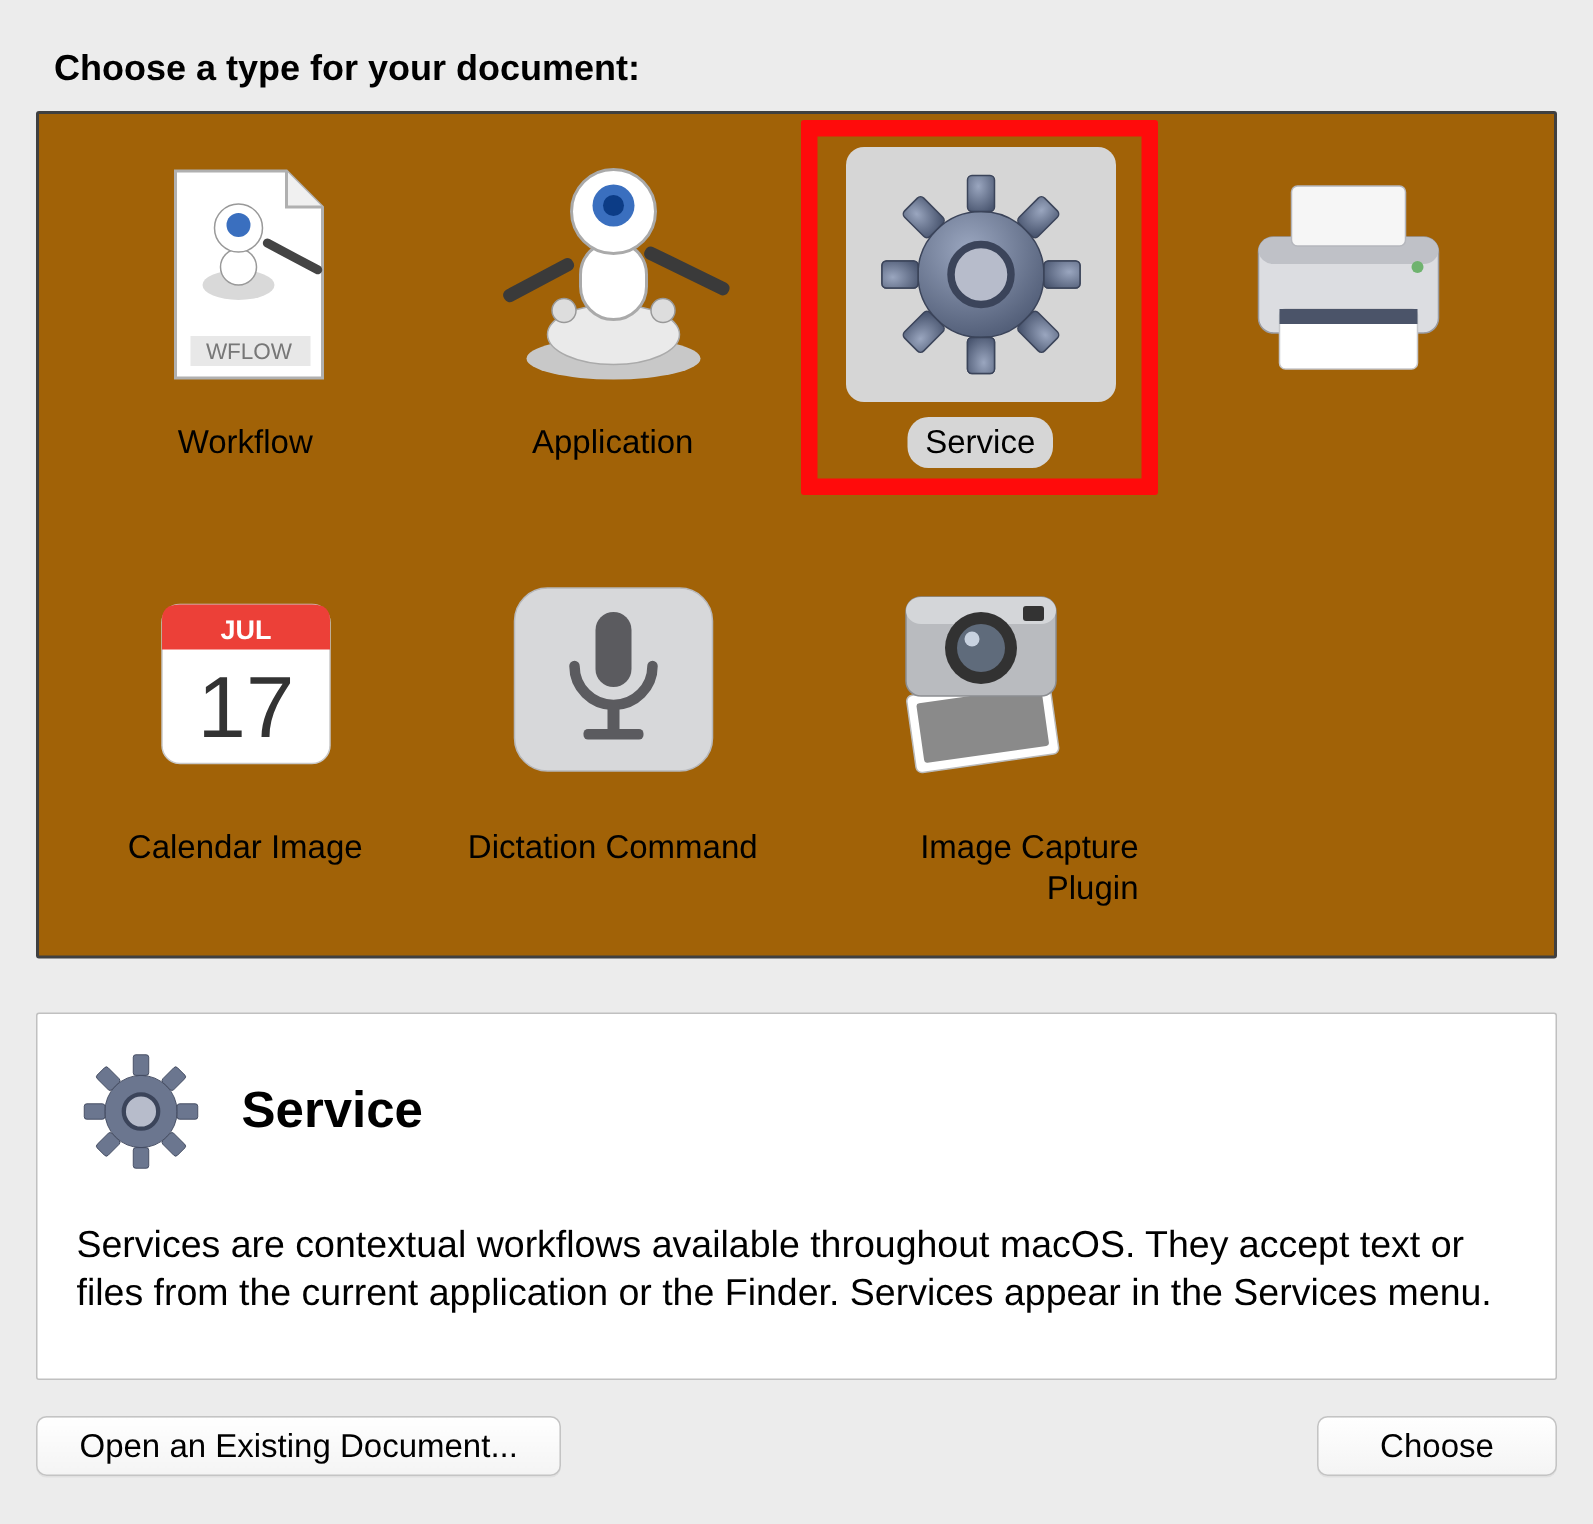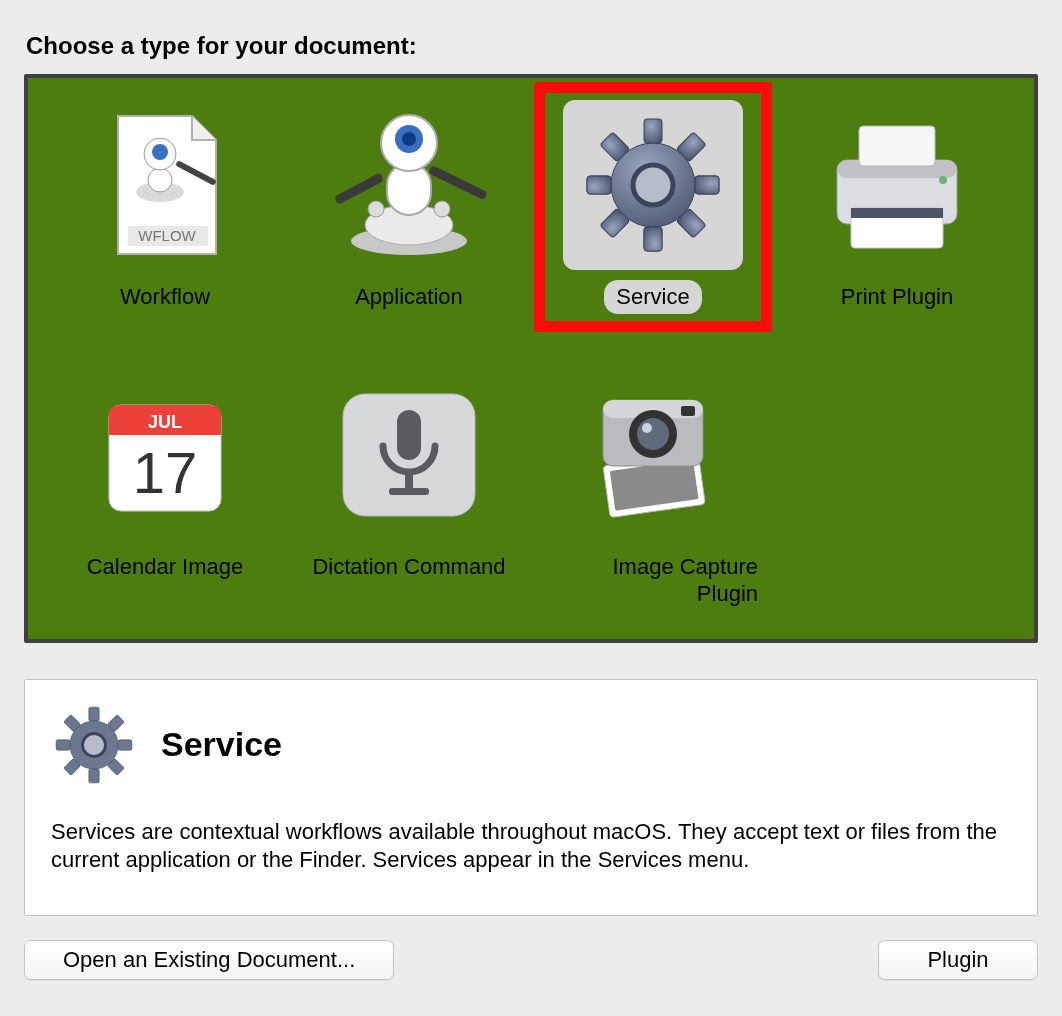--- a/index.html
+++ b/index.html
@@ -7,25 +7,25 @@
     margin: 0;
     padding: 24px;
     font-family: -apple-system, "Helvetica Neue", Arial, sans-serif;
     background: #ececec;
     color: #000;
     width: 1062px;
   }
   .heading {
     font-size: 24px;
     font-weight: 700;
-    margin: 8px 0 14px 2px;
+    margin: 8px 0 14px 12px;
   }
   .panel {
-    background: #4d7c0f;
-    border: 4px solid #404040;
+    background: #a16207;
+    border: 2px solid #404040;
     border-radius: 2px;
     padding: 22px 20px 28px 20px;
   }
   .grid {
     display: grid;
     grid-template-columns: repeat(4, 1fr);
     column-gap: 10px;
     row-gap: 56px;
   }
   .tile {
@@ -78,37 +78,37 @@
     display:flex;
     align-items:center;
     gap: 24px;
   }
   .desc-title {
     font-size: 34px;
     font-weight: 700;
   }
   .desc-body {
     margin-top: 30px;
-    font-size: 22px;
+    font-size: 25px;
     line-height: 1.3;
   }
 
   
   .button-row {
     display:flex;
     align-items:center;
     margin-top: 24px;
     gap: 16px;
   }
   .spacer { flex:1; }
   .btn {
     background: linear-gradient(#ffffff,#f4f4f4);
     border: 1px solid #c4c4c4;
     border-radius: 7px;
-    padding: 6px 38px;
+    padding: 6px 28px;
     font-size: 22px;
     font-family: inherit;
     color: #000;
     cursor: default;
     box-shadow: 0 1px 0 rgba(0,0,0,0.05);
     white-space: nowrap;
   }
 
   svg { display:block; }
 </style>
@@ -197,21 +197,20 @@
       <div class="iconwrap">
         <svg width="160" height="150" viewBox="0 0 160 150">
           <rect x="20" y="50" width="120" height="64" rx="10" fill="#dcdde1" stroke="#9a9ca3"></rect>
           <rect x="20" y="50" width="120" height="18" rx="10" fill="#bfc1c7"></rect>
           <rect x="42" y="16" width="76" height="40" rx="4" fill="#f6f6f6" stroke="#b5b7bd"></rect>
           <rect x="34" y="98" width="92" height="40" rx="4" fill="#fff" stroke="#c7c8cc"></rect>
           <rect x="34" y="98" width="92" height="10" fill="#4b5469"></rect>
           <circle cx="126" cy="70" r="4" fill="#6fb36f"></circle>
         </svg>
       </div>
-      <div class="tile-label">Print Plugin</div>
     </div>
 
 
     <div class="tile">
       <div class="iconwrap">
         <svg width="140" height="140" viewBox="0 0 140 140">
           <rect x="14" y="20" width="112" height="106" rx="12" fill="#fff" stroke="#c9c9c9"></rect>
           <path d="M14 30 Q14 20 26 20 H114 Q126 20 126 30 V50 H14 Z" fill="#ec4038"></path>
           <text x="70" y="43" font-size="18" fill="#fff" text-anchor="middle" font-family="Arial" font-weight="600">JUL</text>
           <text x="70" y="108" font-size="58" fill="#333" text-anchor="middle" font-family="Arial" font-weight="300">17</text>
@@ -276,14 +275,14 @@
       </svg>
     </span>
     <div class="desc-title">Service</div>
   </div>
   <div class="desc-body">Services are contextual workflows available throughout macOS. They accept text or files from the current application or the Finder. Services appear in the Services menu.</div>
 </div>
 
 <div class="button-row">
   <button class="btn">Open an Existing Document...</button>
   <span class="spacer"></span>
-  <button class="btn" style="min-width:160px;">Plugin</button>
+  <button class="btn" style="min-width:160px;">Choose</button>
 </div>
 
 </body></html>

